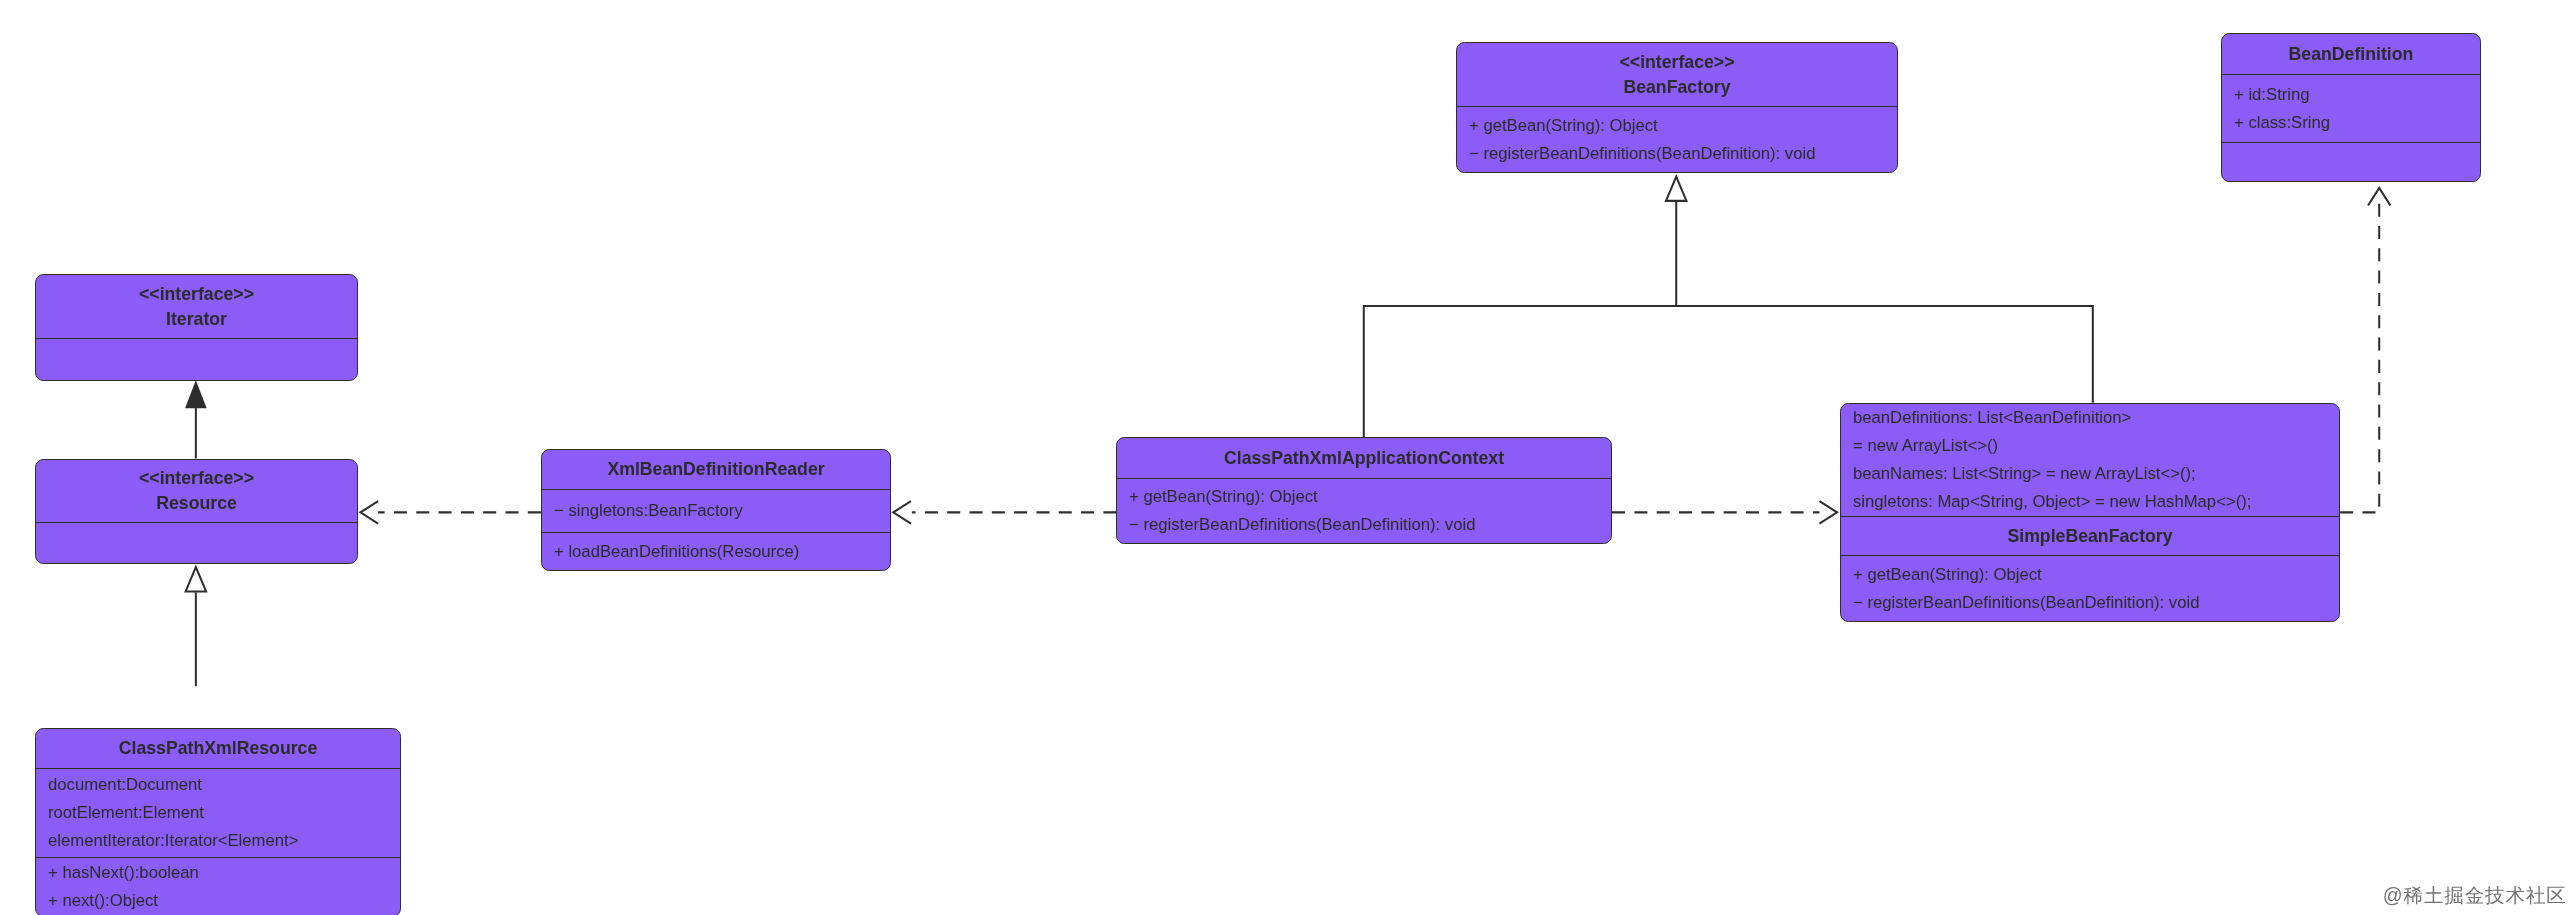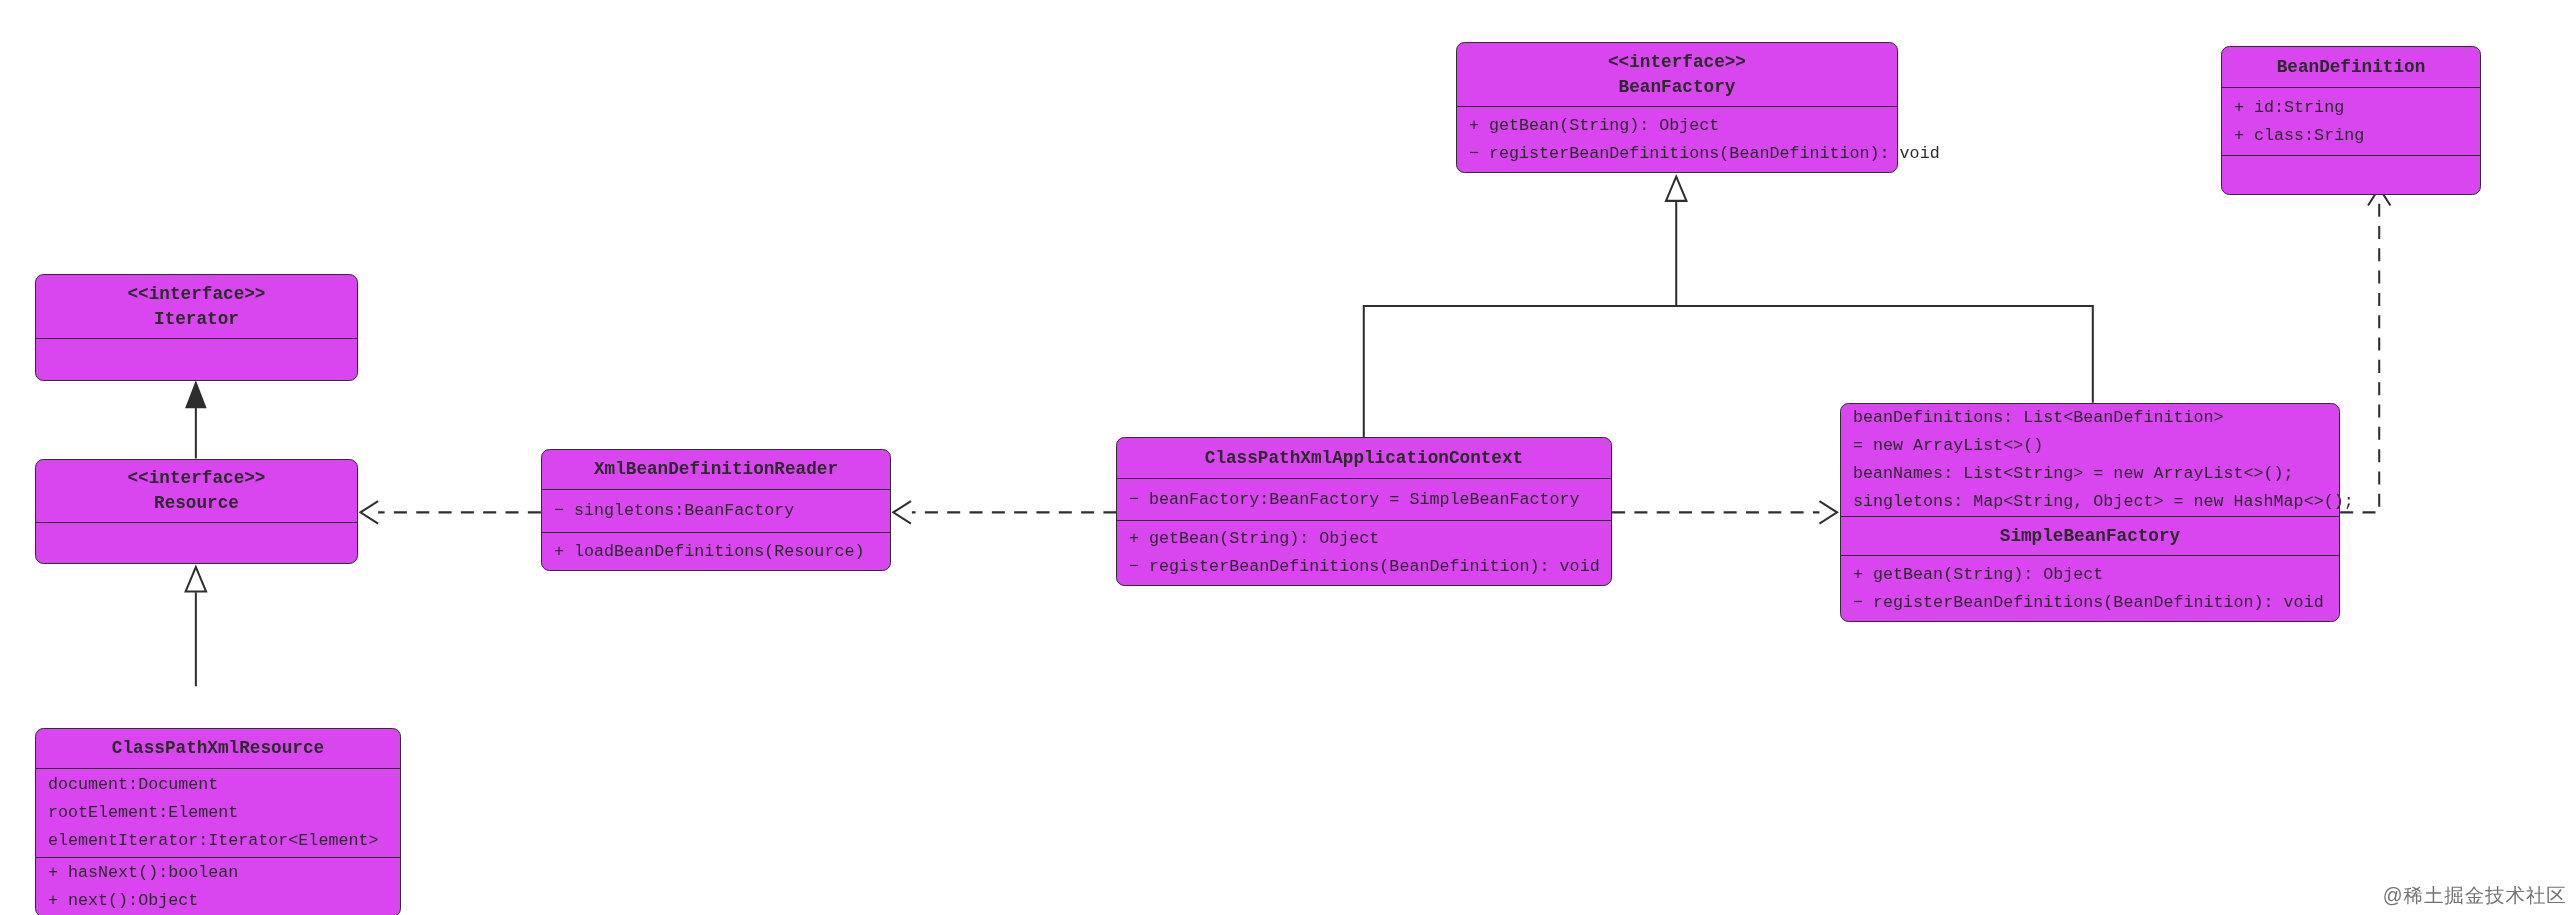--- a/index.html
+++ b/index.html
@@ -4,22 +4,22 @@
 <style>
   html,body{margin:0;padding:0;background:#ffffff;}
   body{width:2576px;height:915px;overflow:hidden;
        font-family:"Liberation Sans","DejaVu Sans",sans-serif;}
   #canvas{position:relative;width:2576px;height:915px;background:#ffffff;}
 
   
   #connectors{position:absolute;left:0;top:0;width:2576px;height:915px;pointer-events:none;}
 
   
-  .uml-class{position:absolute;background:#d946ef;border:1.9px solid #2e2e2e;border-radius:8.4px;
-             box-sizing:border-box;color:#2b2b2b;font-family:Liberation Mono, monospace;}
+  .uml-class{position:absolute;background:#8b5cf6;border:1.9px solid #2e2e2e;border-radius:8.4px;
+             box-sizing:border-box;color:#2b2b2b;}
   .sec{box-sizing:border-box;display:flex;flex-direction:column;justify-content:center;}
   .sec + .sec{border-top:1.9px solid #2e2e2e;}
   .title{align-items:center;text-align:center;font-weight:700;font-size:17.7px;line-height:25px;}
   .members{padding:8px 12px;font-size:16.7px;line-height:28px;}
   .member{white-space:nowrap;}
   .blank{}
 
   .watermark{position:absolute;right:9.3px;bottom:5.6px;font-size:19.5px;color:#737373;
              letter-spacing:0.9px;}
 </style>
@@ -107,23 +107,20 @@
     </div>
     <div class="sec members" style="height:38px">
       <div class="member">+ loadBeanDefinitions(Resource)</div>
     </div>
   </div>
 
   <div class="uml-class" style="left:1116px;top:437px;width:496px;">
     <div class="sec title" style="height:40px">
       <div>ClassPathXmlApplicationContext</div>
     </div>
-    <div class="sec members" style="height:42px">
-      <div class="member">− beanFactory:BeanFactory = SimpleBeanFactory</div>
-    </div>
     <div class="sec members" style="height:65px">
       <div class="member">+ getBean(String): Object</div>
       <div class="member">− registerBeanDefinitions(BeanDefinition): void</div>
     </div>
   </div>
 
   <div class="uml-class" style="left:1456px;top:42px;width:442px;">
     <div class="sec title" style="height:63px">
       <div>&lt;&lt;interface&gt;&gt;</div>
       <div>BeanFactory</div>
@@ -143,21 +140,21 @@
     </div>
     <div class="sec title" style="height:39px">
       <div>SimpleBeanFactory</div>
     </div>
     <div class="sec members" style="height:66px">
       <div class="member">+ getBean(String): Object</div>
       <div class="member">− registerBeanDefinitions(BeanDefinition): void</div>
     </div>
   </div>
 
-  <div class="uml-class" style="left:2221px;top:46px;width:260px;">
+  <div class="uml-class" style="left:2221px;top:33px;width:260px;">
     <div class="sec title" style="height:40px">
       <div>BeanDefinition</div>
     </div>
     <div class="sec members" style="height:68px">
       <div class="member">+ id:String</div>
       <div class="member">+ class:Sring</div>
     </div>
     <div class="sec blank" style="height:39px"></div>
   </div>
 

